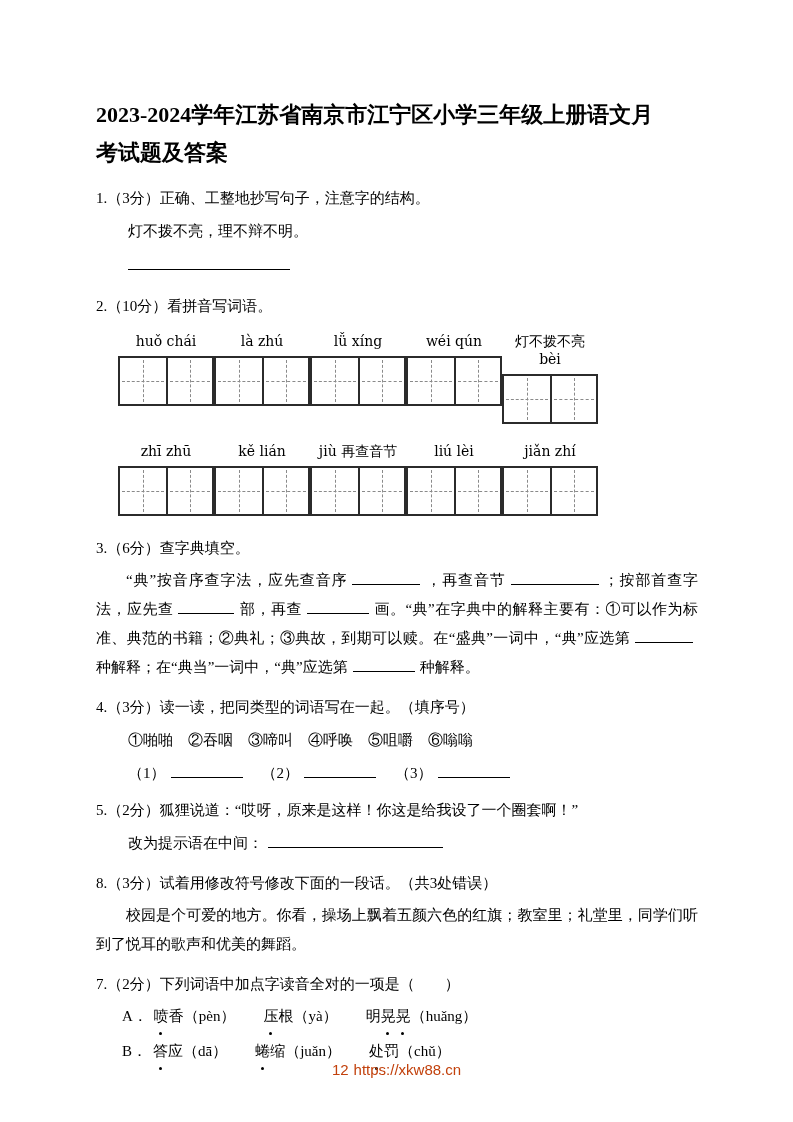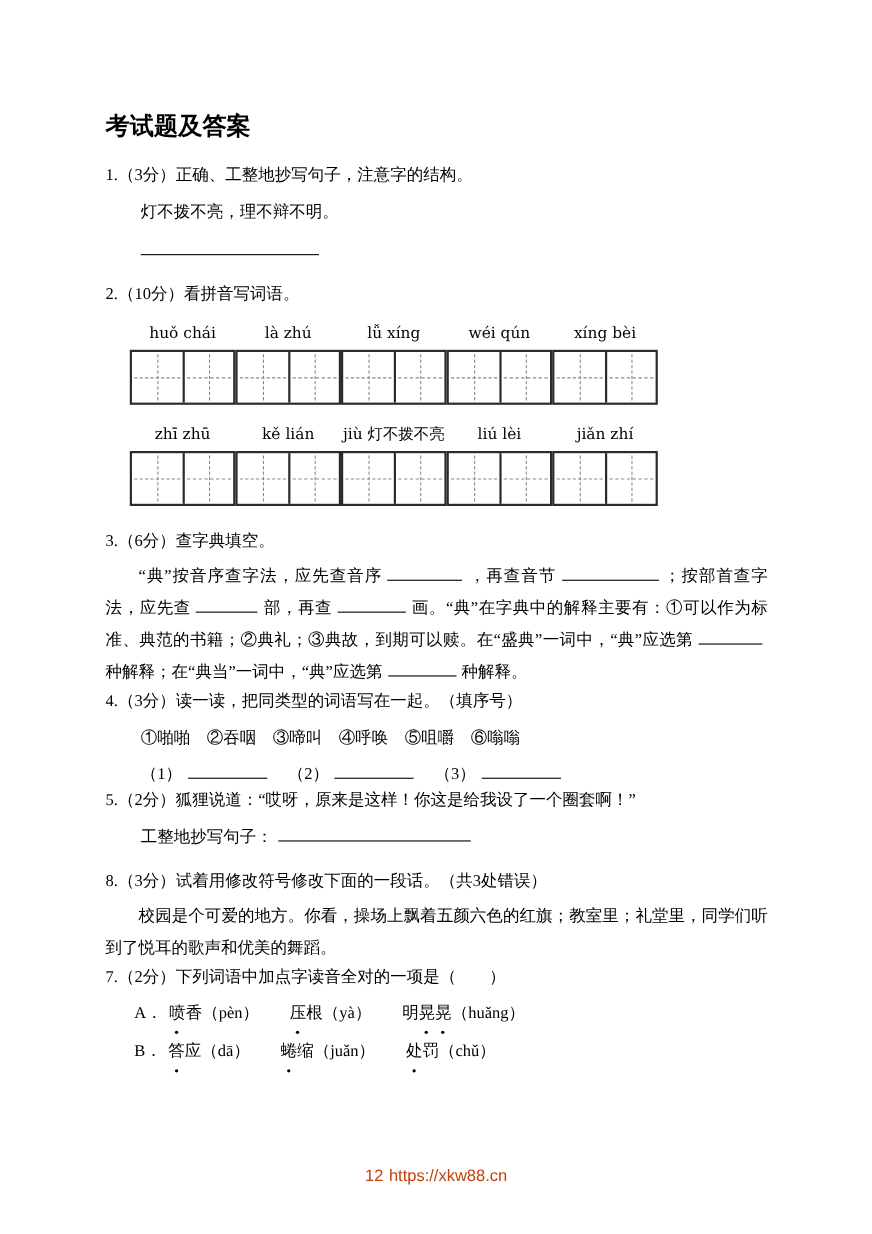--- a/index.html
+++ b/index.html
@@ -15,21 +15,21 @@
     padding: 96px 95px 0 96px;
     overflow: hidden;
   }
   .title {
     margin: 0 0 14px 0;
     font-size: 22px; font-weight: 700;
     line-height: 38px;
   }
   .title .tline { display: block; }
   .q { margin: 0; }
-  .stem { line-height: 24px; }
+  .stem { line-height: 24px; margin-top: 13px; }
   .indent1 { margin-left: 32px; line-height: 24px; margin-top: 9px; }
   .rule-line {
     height: 0; border-bottom: 1px solid #000;
     width: 162px; margin: 26px 0 6px 32px;
   }
   
   .grid-row { display: flex; margin: 14px 0 0 22px; }
   .gcol { width: 96px; }
   .pinyin {
     text-align: center; font-size: 14px; line-height: 18px;
@@ -77,20 +77,21 @@
     font-family: "Liberation Sans", sans-serif;
   }
   .footer .num { margin-right: 5px; }
 </style>
 </head>
 <body>
 
 <div class="page">
 
   <h1 class="title">
+    <span class="tline">2023-2024学年江苏省南京市江宁区小学三年级上册语文月</span>
     <span class="tline">考试题及答案</span>
   </h1>
 
   <div class="q">
     <div class="stem">1.（3分）正确、工整地抄写句子，注意字的结构。</div>
     <div class="indent1">灯不拨不亮，理不辩不明。</div>
     <div class="rule-line"></div>
   </div>
 
   <div class="q">
@@ -119,21 +120,21 @@
           </div>
       </div>
       <div class="gcol">
         <div class="pinyin">wéi qún</div>
         <div class="tzg">
             <div class="cell"></div>
             <div class="cell"></div>
           </div>
       </div>
       <div class="gcol">
-        <div class="pinyin">xíng bèi</div>
+        <div class="pinyin">灯不拨不亮 bèi</div>
         <div class="tzg">
             <div class="cell"></div>
             <div class="cell"></div>
           </div>
       </div>
     </div>
 
     <div class="grid-row" style="margin-top:18px;">
       <div class="gcol">
         <div class="pinyin">zhī zhū</div>
@@ -143,21 +144,21 @@
           </div>
       </div>
       <div class="gcol">
         <div class="pinyin">kě lián</div>
         <div class="tzg">
             <div class="cell"></div>
             <div class="cell"></div>
           </div>
       </div>
       <div class="gcol">
-        <div class="pinyin">jiù 灯不拨不亮</div>
+        <div class="pinyin">jiù 再查音节</div>
         <div class="tzg">
             <div class="cell"></div>
             <div class="cell"></div>
           </div>
       </div>
       <div class="gcol">
         <div class="pinyin">liú lèi</div>
         <div class="tzg">
             <div class="cell"></div>
             <div class="cell"></div>
@@ -182,21 +183,21 @@
     <div class="stem">4.（3分）读一读，把同类型的词语写在一起。（填序号）</div>
     <div class="indent1">①啪啪　②吞咽　③啼叫　④呼唤　⑤咀嚼　⑥嗡嗡</div>
     <div class="indent1 ansline">
       <span>（1）</span><span class="blank b72"></span><span class="gap">（2）</span><span class="blank b72"></span><span class="gap">（3）</span><span class="blank b72"></span>
     </div>
   </div>
 
   <div class="q">
     <div class="stem">5.（2分）狐狸说道：“哎呀，原来是这样！你这是给我设了一个圈套啊！”</div>
     <div class="indent1">
-      <span>工整地抄写句子：</span><span class="blank b175"></span>
+      <span>改为提示语在中间：</span><span class="blank b175"></span>
     </div>
   </div>
 
   <div class="q">
     <div class="stem" style="margin-top:16px;">8.（3分）试着用修改符号修改下面的一段话。（共3处错误）</div>
     <p class="para">校园是个可爱的地方。你看，操场上飘着五颜六色的红旗；教室里；礼堂里，同学们听到了悦耳的歌声和优美的舞蹈。</p>
   </div>
 
   <div class="q">
     <div class="stem">7.（2分）下列词语中加点字读音全对的一项是（　　）</div>

